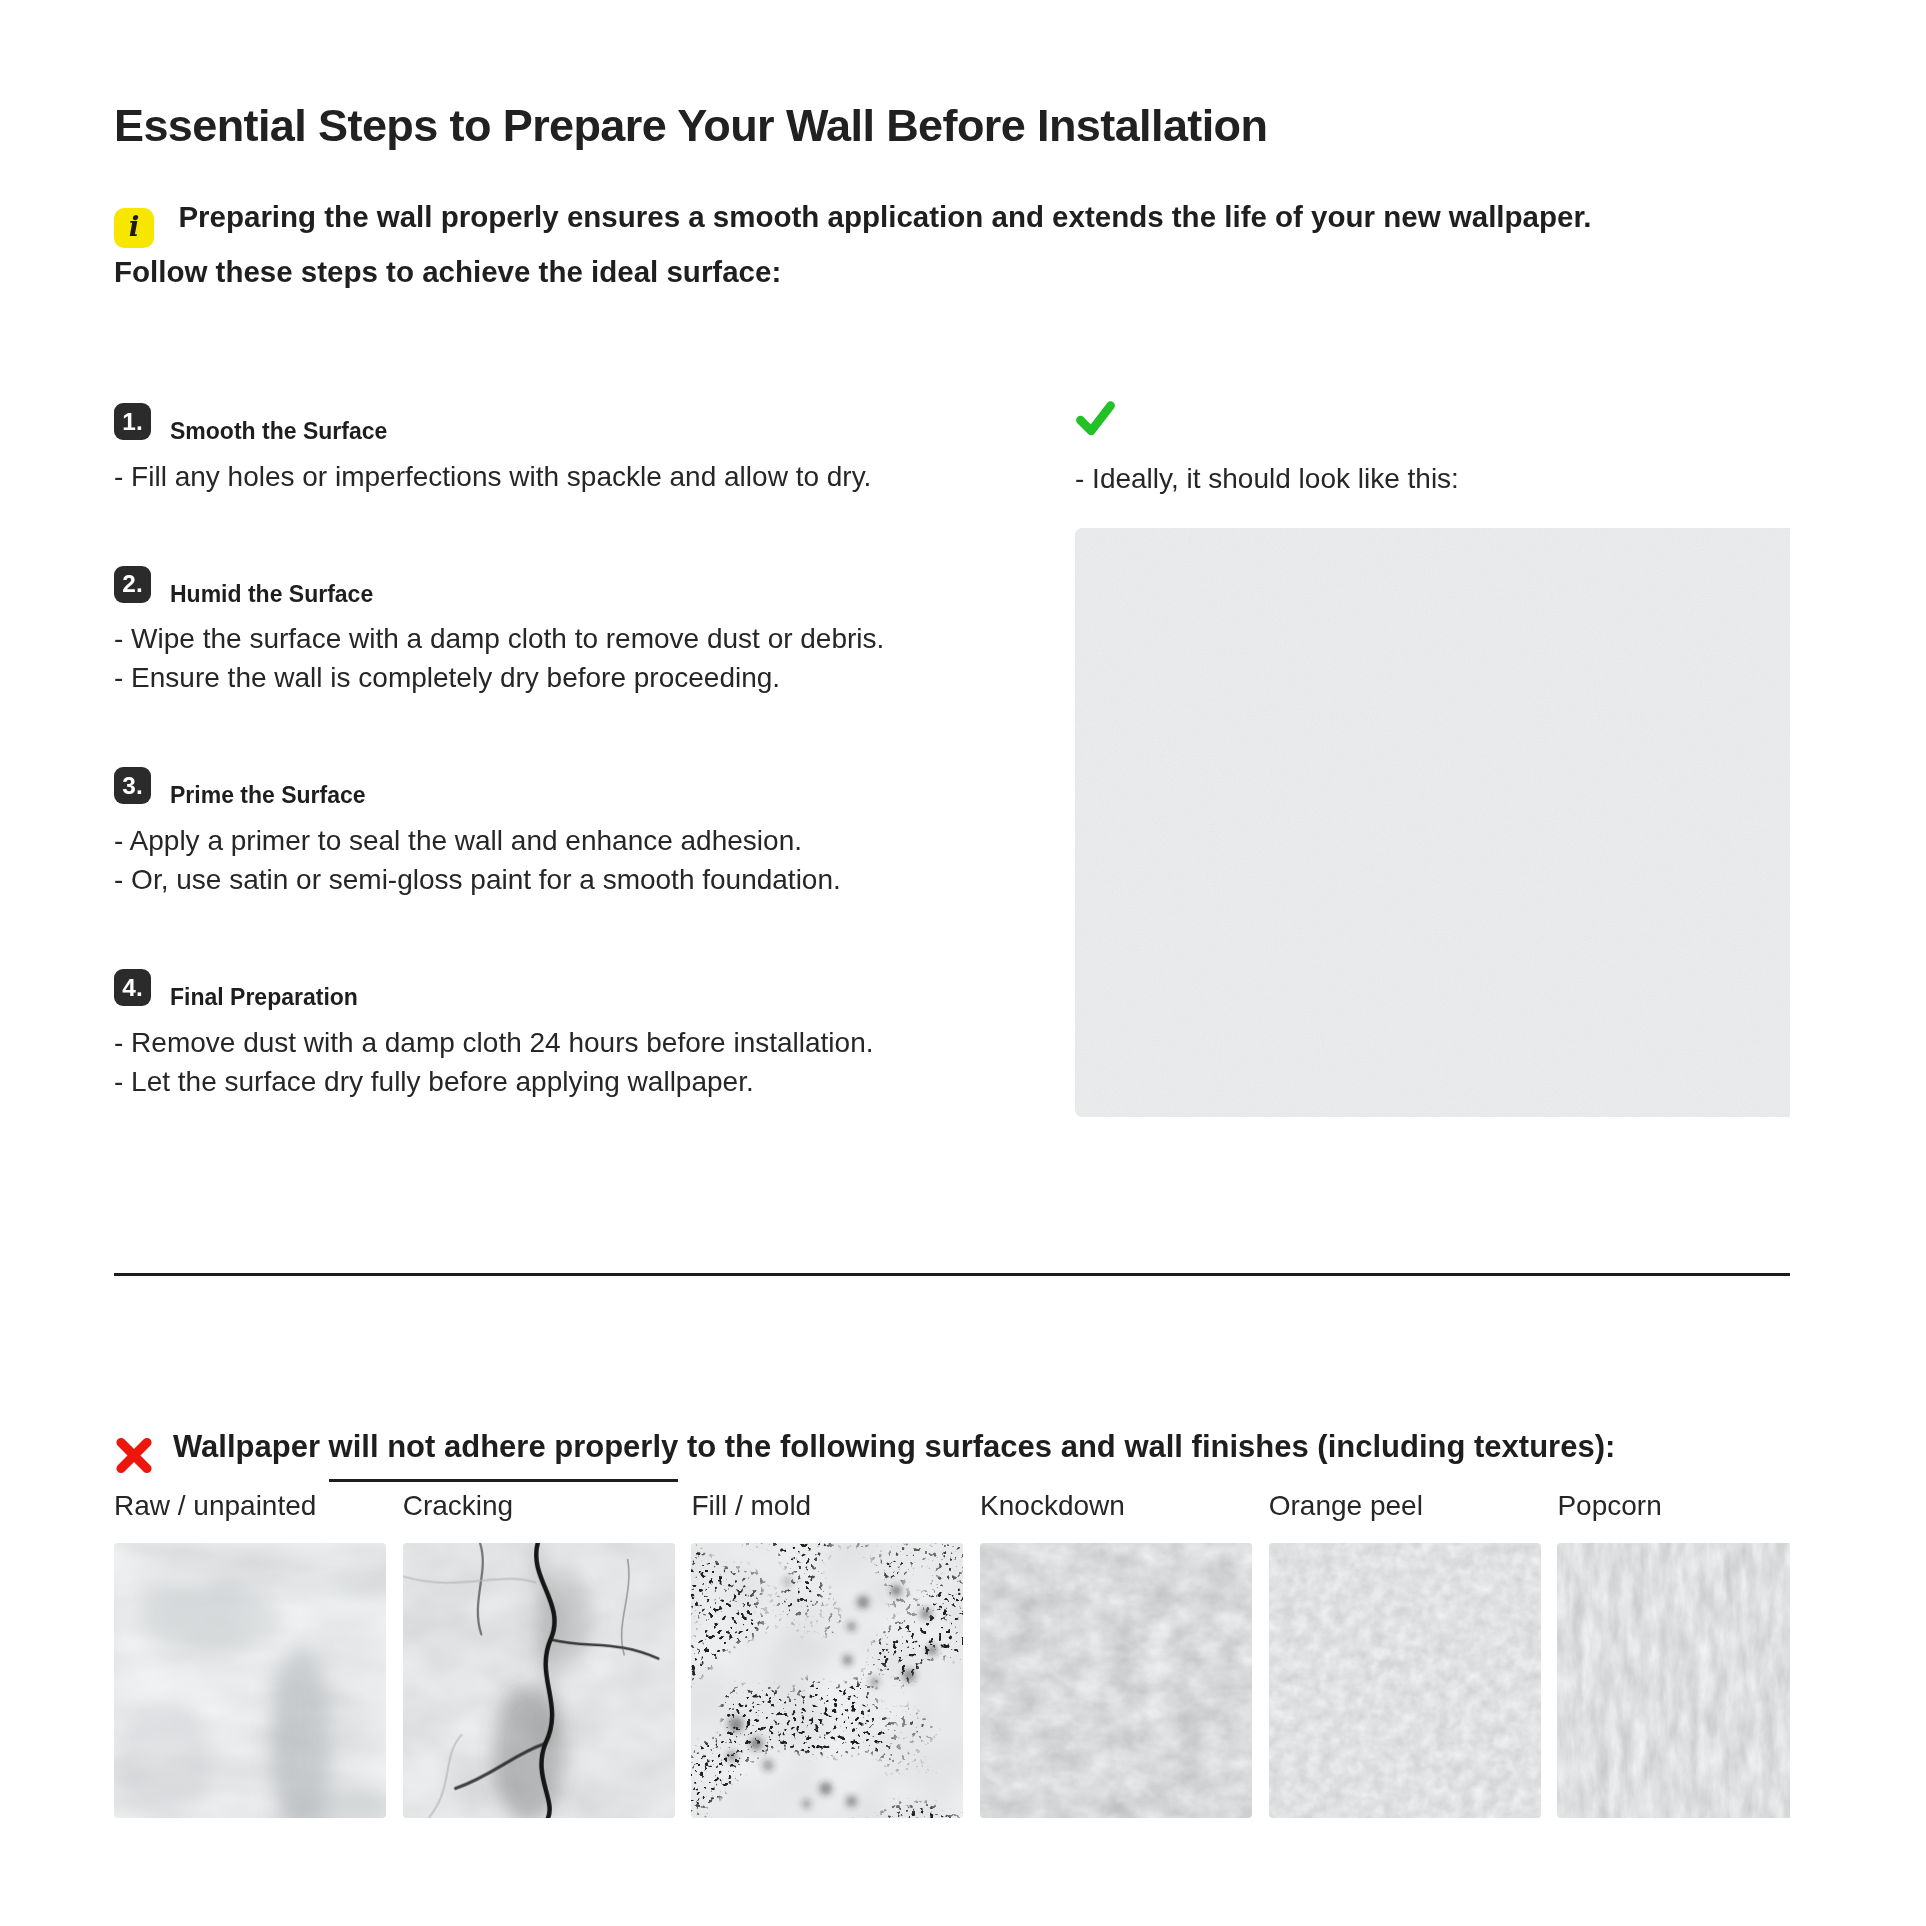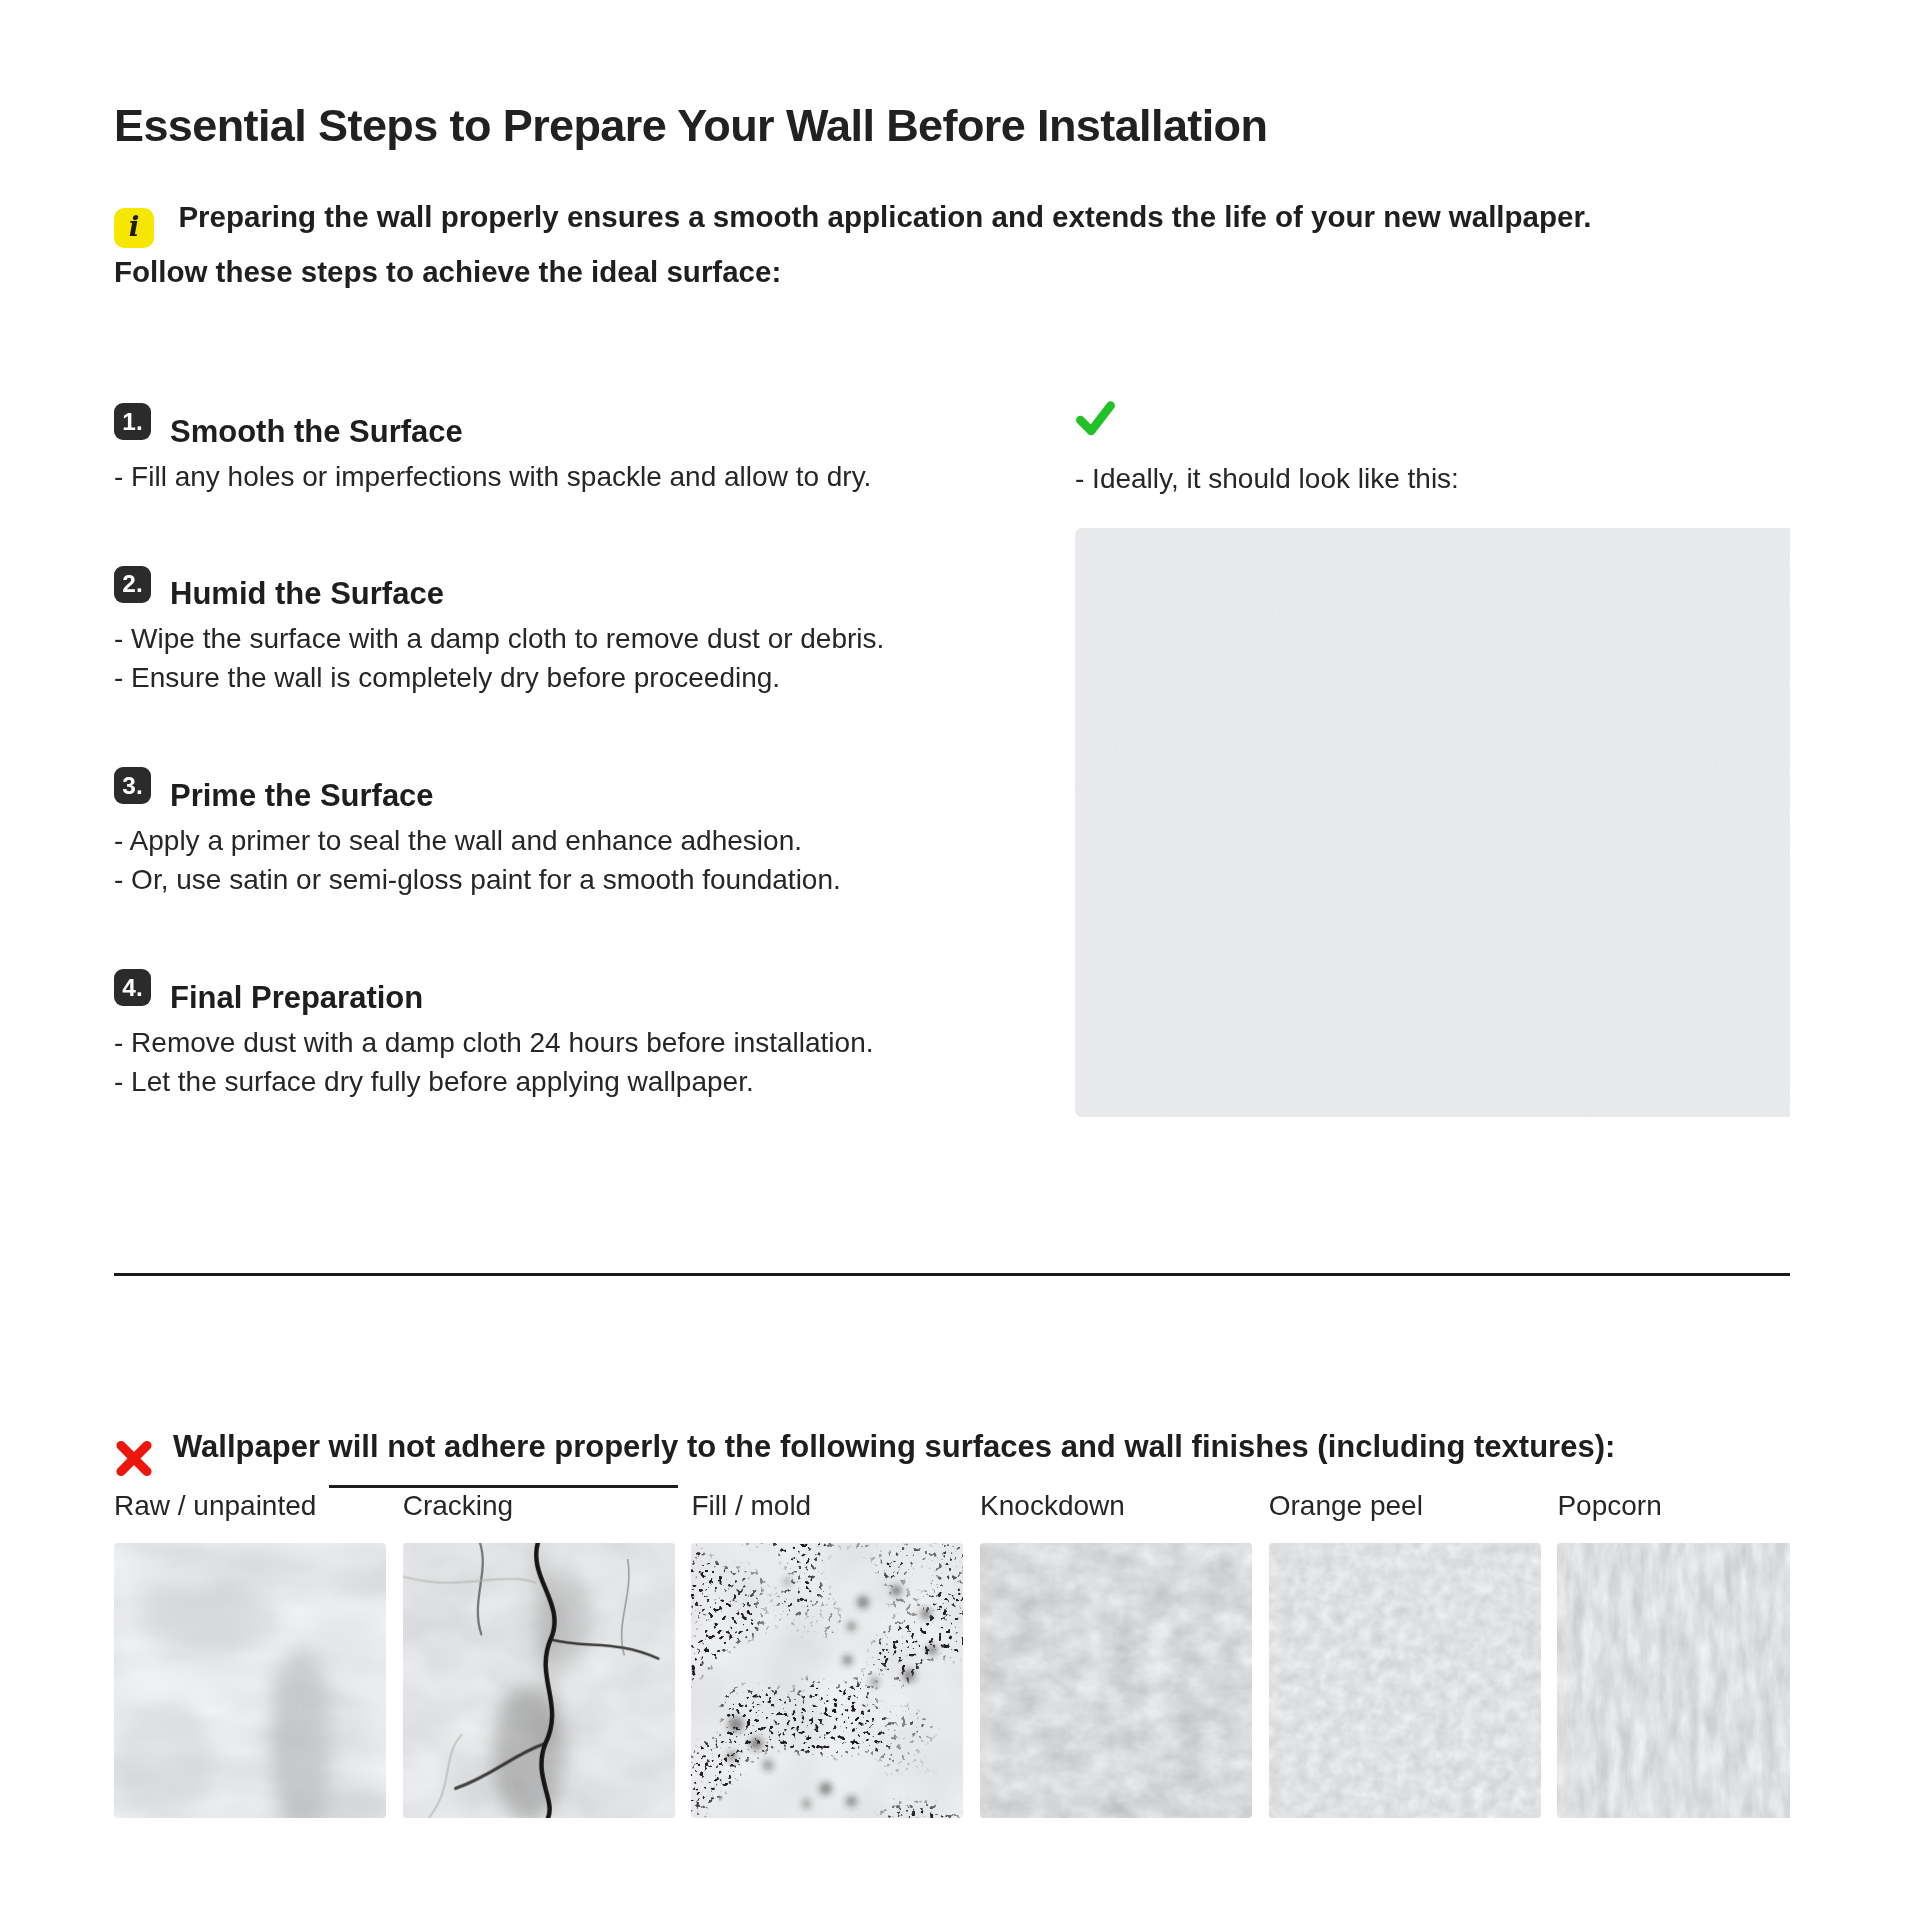--- a/index.html
+++ b/index.html
@@ -33,40 +33,40 @@
   }
 
   .steps { position: absolute; left: 114px; top: 403px; width: 931px; }
   .step { margin: 0 0 70px 0; }
   .step-head { display: flex; align-items: center; gap: 19px; margin-bottom: 16.7px; height: 37px; }
   .badge {
     display: flex; width: 37px; height: 37px; border-radius: 9px; flex: 0 0 37px;
     background: #2B2B2B; color: #ffffff; font-size: 24.4px; font-weight: 700;
     align-items: center; justify-content: center;
   }
-  .step-title { font-size: 31px; font-weight: 700; color: #1e1e1e; white-space: nowrap; margin-top: 20px; }
+  .step-title { font-size: 23px; font-weight: 700; color: #1e1e1e; white-space: nowrap; margin-top: 20px; }
   .bullet { font-size: 28px; line-height: 39px; color: #262626; white-space: nowrap; }
 
   .success { position: absolute; left: 1075px; top: 398px; }
   .success-head { display: flex; align-items: center; gap: 15.4px; height: 40px; margin-bottom: 20.5px; }
   .check-icon { width: 41px; height: 36px; flex: 0 0 41px; }
   .success-title { font-size: 31px; font-weight: 700; color: #1e1e1e; white-space: nowrap; }
   .success-sub { font-size: 28px; line-height: 39px; color: #262626; margin-bottom: 30px; }
   .wall {
     width: 736px; height: 589px; border-radius: 7.7px; overflow: hidden;
     background: #E9EAEB; position: relative;
   }
   .wall svg { position: absolute; left: 0; top: 0; width: 100%; height: 100%; display: block; }
 
   .divider { position: absolute; left: 114px; top: 1273px; width: 1699px; height: 2.6px; background: #1B1B1B; border: none; margin: 0; }
 
   .warning { position: absolute; left: 114px; top: 1429px; display: flex; align-items: center; gap: 19px; }
   .x-icon { width: 40px; height: 37px; flex: 0 0 40px; }
   .warn-text { font-size: 31px; font-weight: 700; color: #1e1e1e; white-space: nowrap; }
-  .warn-underline { display: inline-block; border-bottom: 3.2px solid #1e1e1e; padding-bottom: 20px; text-align: right; }
+  .warn-underline { display: inline-block; border-bottom: 3.2px solid #1e1e1e; padding-bottom: 14px; text-align: right; }
 
   .tex-labels { position: absolute; left: 114px; top: 1490px; display: flex; gap: 16.7px; }
   .tex-label { width: 272px; font-size: 28px; color: #262626; white-space: nowrap; }
 
   .tex-row { position: absolute; left: 114px; top: 1543px; display: flex; gap: 16.7px; }
   .thumb {
     width: 272px; height: 275px; border-radius: 3.9px; overflow: hidden;
     position: relative; background: #f3f3f3;
   }
   .thumb svg { position: absolute; left: 0; top: 0; width: 100%; height: 100%; display: block; }

